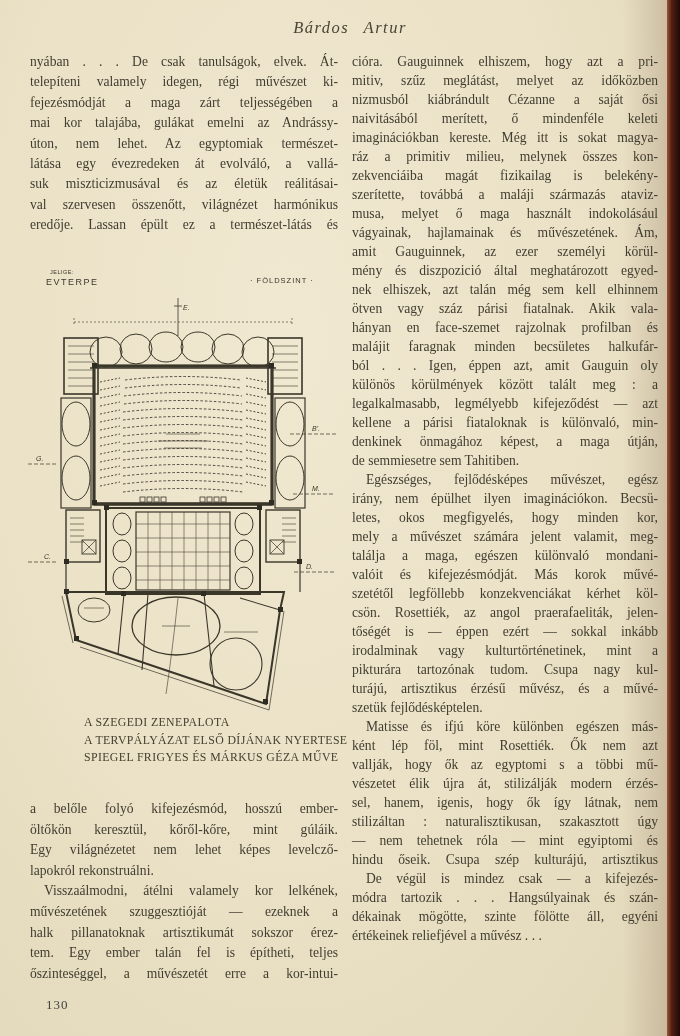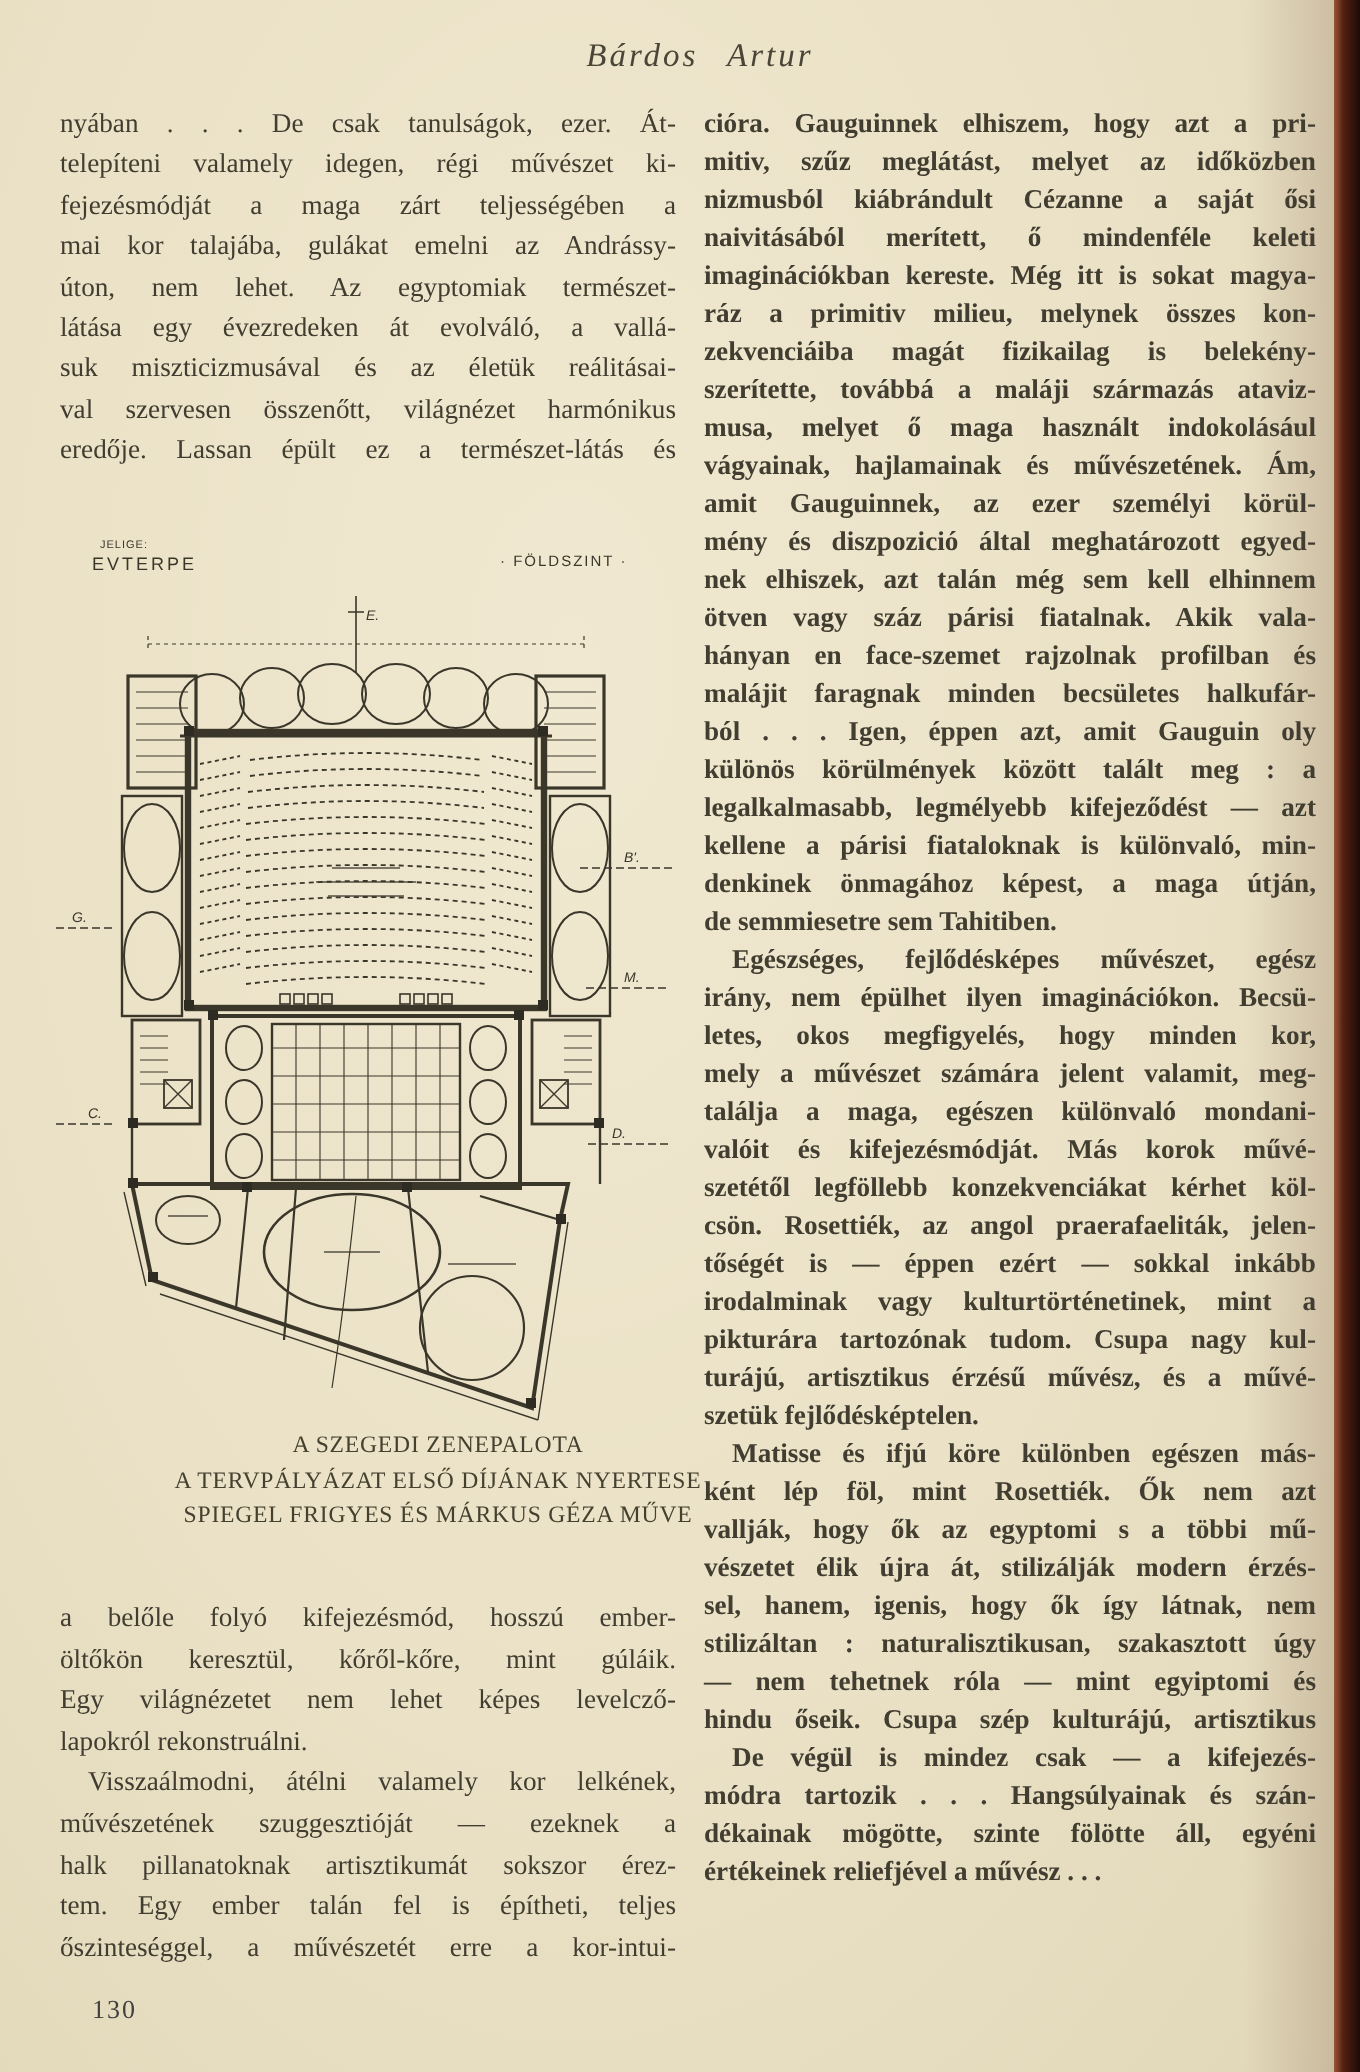--- a/index.html
+++ b/index.html
@@ -21,45 +21,45 @@
     position:absolute;right:0;top:0;width:13px;height:100%;
     background:linear-gradient(to right,#9a5535 0%, #552012 35%, #1d0a06 100%);
   }
   #page-title{
     position:absolute;top:18px;left:10px;width:680px;text-align:center;
     font-style:italic;font-size:16.5px;letter-spacing:1.5px;word-spacing:9px;color:#4a4536;
   }
   .col{position:absolute;font-size:13.6px;}
   #left-top   {left:30px; top:52px;  width:308px; line-height:20.4px;}
   #left-bottom{left:30px; top:799px; width:308px; line-height:20.6px;}
-  #right-col  {left:352px;top:52px;  width:306px; line-height:19px;font-weight:bold;}
+  #right-col  {left:352px;top:52px;  width:306px; line-height:19px;}
   .ln{text-align:justify;text-align-last:justify;}
   .ln.end{text-align-last:left;}
   .ln.ind{text-indent:14px;}
   #figure{position:absolute;left:28px;top:262px;width:310px;height:450px;}
   #caption{
     position:absolute;left:84px;top:714px;width:270px;
-    font-size:11.8px;line-height:17.5px;letter-spacing:0.4px;color:#45412f;text-align:center;
+    font-size:11.8px;line-height:17.5px;letter-spacing:0.4px;color:#45412f;
   }
   #page-number{
     position:absolute;left:46px;top:997px;font-size:13px;letter-spacing:1px;color:#404040;
   }
   svg text{font-family:"Liberation Sans", sans-serif;fill:#3a362a;}
 </style>
 </head>
 <body>
 
 <div id="paper"></div>
 <div id="edge-shade"></div>
 <div id="edge-strip"></div>
 
 <div id="page-title">Bárdos Artur</div>
 
 <div id="left-top" class="col">
-    <div class="ln">nyában . . .  De csak tanulságok, ezer. Át-</div>
+    <div class="ln">nyában . . .  De csak tanulságok, elvek. Át-</div>
     <div class="ln">telepíteni valamely idegen, régi művészet ki-</div>
     <div class="ln">fejezésmódját a maga zárt teljességében a</div>
     <div class="ln">mai kor talajába, gulákat emelni az Andrássy-</div>
     <div class="ln">úton, nem lehet. Az egyptomiak természet-</div>
     <div class="ln">látása egy évezredeken át evolváló, a vallá-</div>
     <div class="ln">suk miszticizmusával és az életük reálitásai-</div>
     <div class="ln">val szervesen összenőtt, világnézet harmónikus</div>
     <div class="ln">eredője. Lassan épült ez a természet-látás és</div>
   </div>
 

